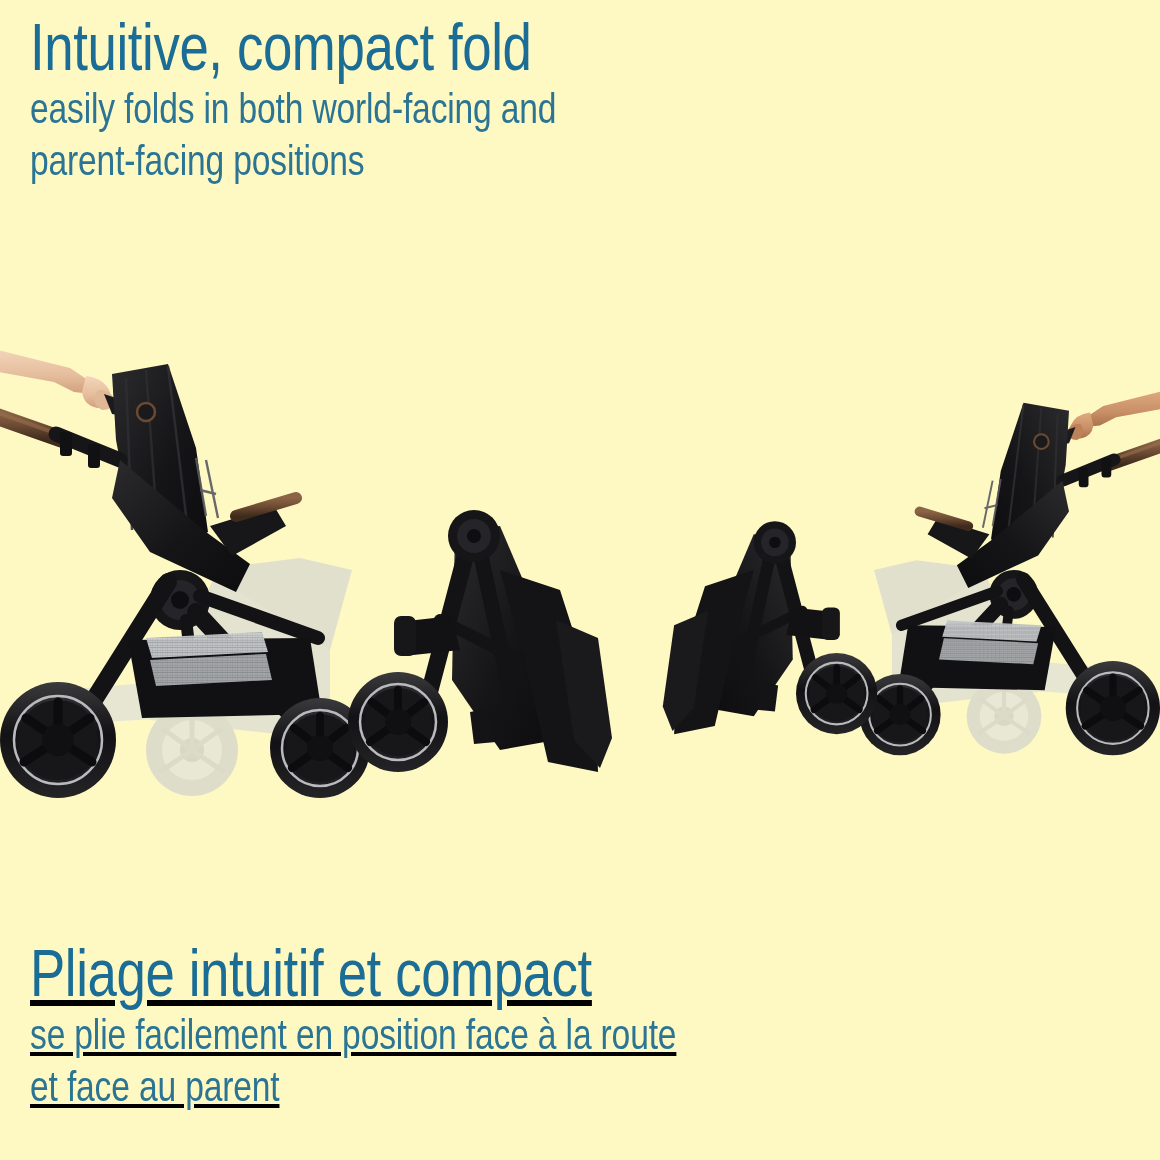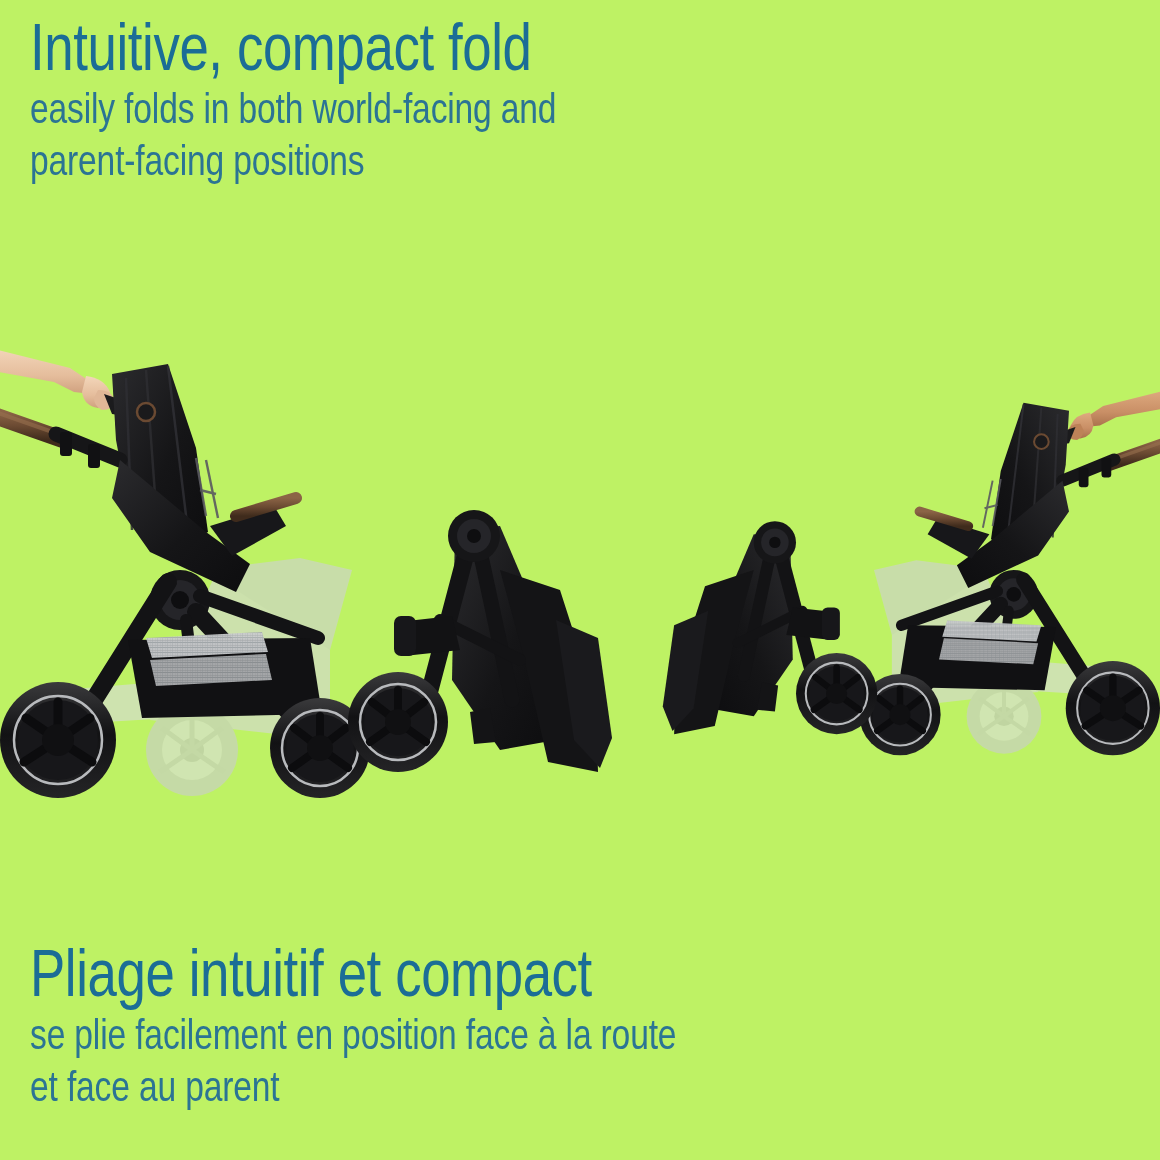--- a/index.html
+++ b/index.html
@@ -4,29 +4,29 @@
 <style>
   html, body {
     margin: 0;
     padding: 0;
     background: #ffffff;
   }
   #page {
     position: relative;
     width: 1160px;
     height: 1160px;
-    background: #bef264;
+    background: #fef9c3;
     overflow: hidden;
     font-family: "Liberation Sans", sans-serif;
   }
 
   
   .text-block { position: absolute; left: 30px; }
   #top-text { top: 14px; }
-  #bottom-text { top: 940px; }
+  #bottom-text { top: 940px; text-decoration: underline; }
 
   .headline {
     color: #1b6d96;
     font-family: "Liberation Sans", sans-serif;
     font-size: 66px;
     line-height: 1.02;
     font-weight: 400;
     letter-spacing: -0.5px;
     transform: scaleX(0.80);
     transform-origin: left center;

